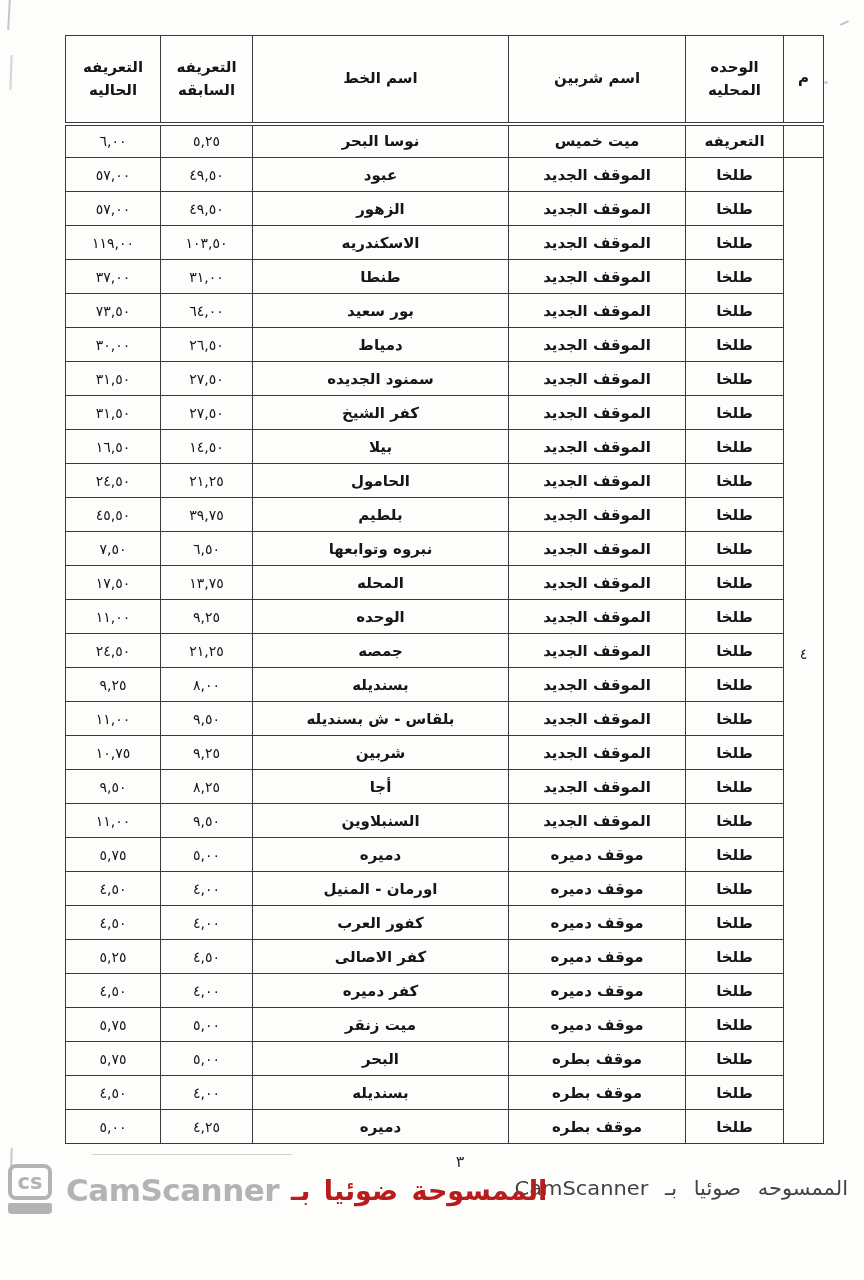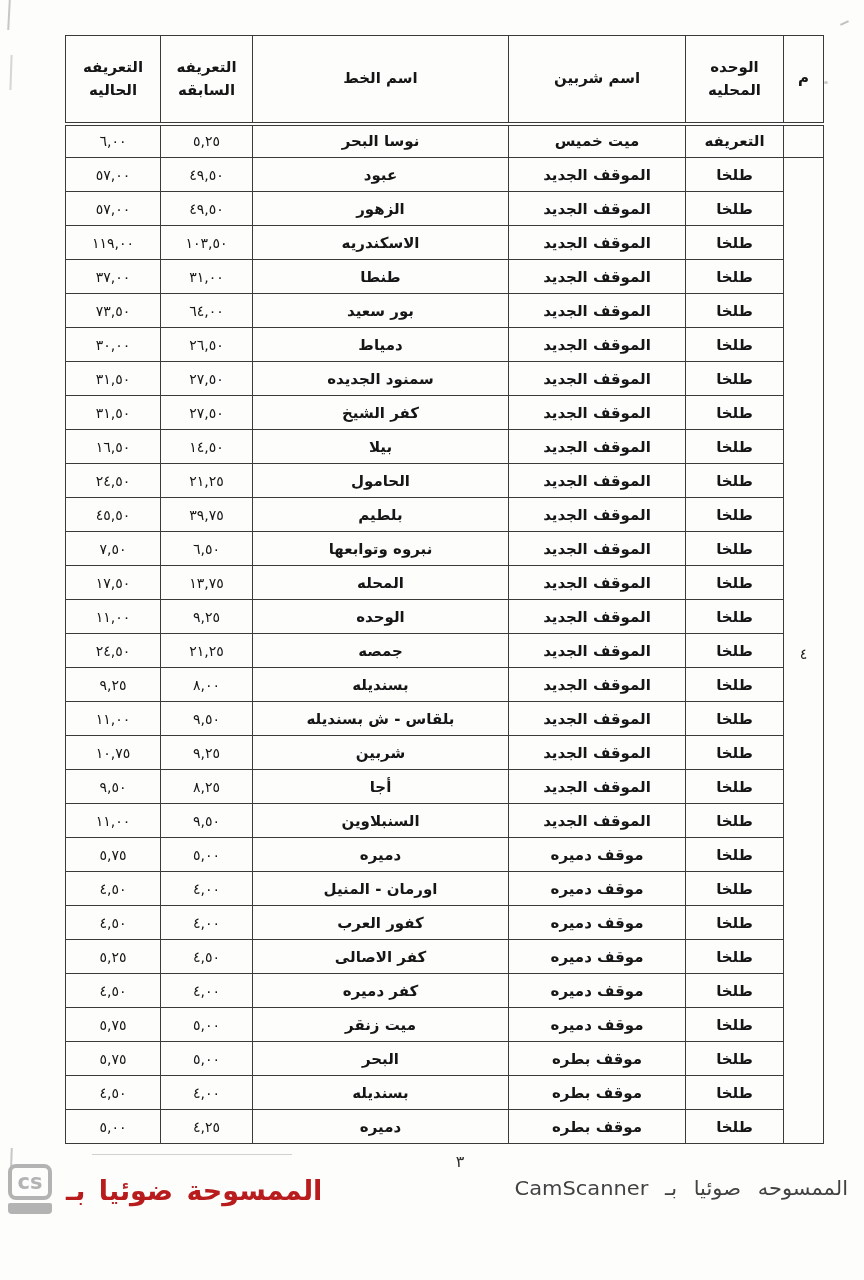--- a/index.html
+++ b/index.html
@@ -355,16 +355,17 @@
 
   <div class="page-number">٣</div>
 
   <div class="scan-caption">الممسوحه صوئيا بـ CamScanner</div>
 
   <div class="watermark">
     <div class="cs-logo">
       <div class="cs-box">cs</div>
       <div class="cs-base"></div>
     </div>
+    <div class="wm-brand">CamScanner</div>
     <div class="wm-arabic">الممسوحة ضوئيا بـ</div>
   </div>
 
 </div>
 
 </body></html>

